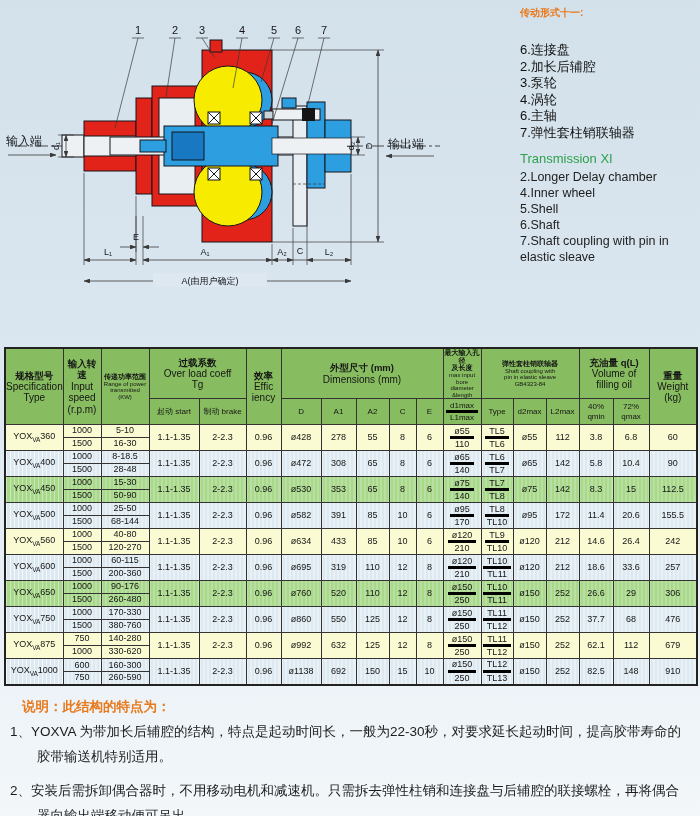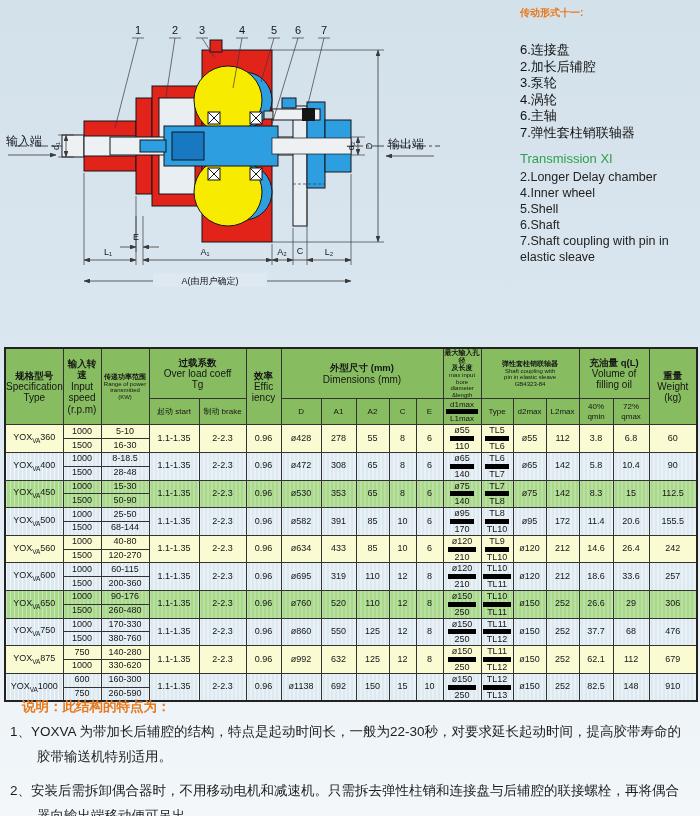--- a/index.html
+++ b/index.html
@@ -46,21 +46,21 @@
   .h1 th.tiny .cn{font-size:7px;line-height:1.1}
   .h1 th.tiny .en{font-size:6px;line-height:1.1}
   .h2 th{font-size:8px;height:26px;font-weight:400;white-space:pre-line;line-height:1.2}
   tbody td{font-size:9px;height:13px;line-height:1.1}
   tr.tone-yellow td{background:var(--row_yellow)}
   tr.tone-blue td{background-color:var(--row_blue);
     background-image:repeating-linear-gradient(90deg,rgba(255,255,255,.7) 0 1px,transparent 1px 4px)}
   tr.tone-green td{background-color:var(--row_green);
     background-image:repeating-linear-gradient(90deg,rgba(255,255,255,.38) 0 1px,transparent 1px 4px)}
   td sub{font-size:6.5px}
-  .fr b{display:inline-block;font-weight:400;border-bottom:5px solid #000000;padding:0 4px;line-height:1.2}
+  .fr b{display:inline-block;font-weight:400;border-bottom:3px solid #000000;padding:0 4px;line-height:1.2}
   .fr i{display:block;font-style:normal;line-height:1.2}
 
   
   .notes{position:absolute;left:10px;top:698px;width:682px}
   .notes .title{color:var(--title_orange);font-size:13.5px;font-weight:700;margin:0 0 4px 12px}
   .notes p{margin:0 0 9px;font-size:13.5px;line-height:1.85;color:#1c1c1c;
            padding-left:27px;text-indent:-27px}
 </style>
 </head>
 <body>

